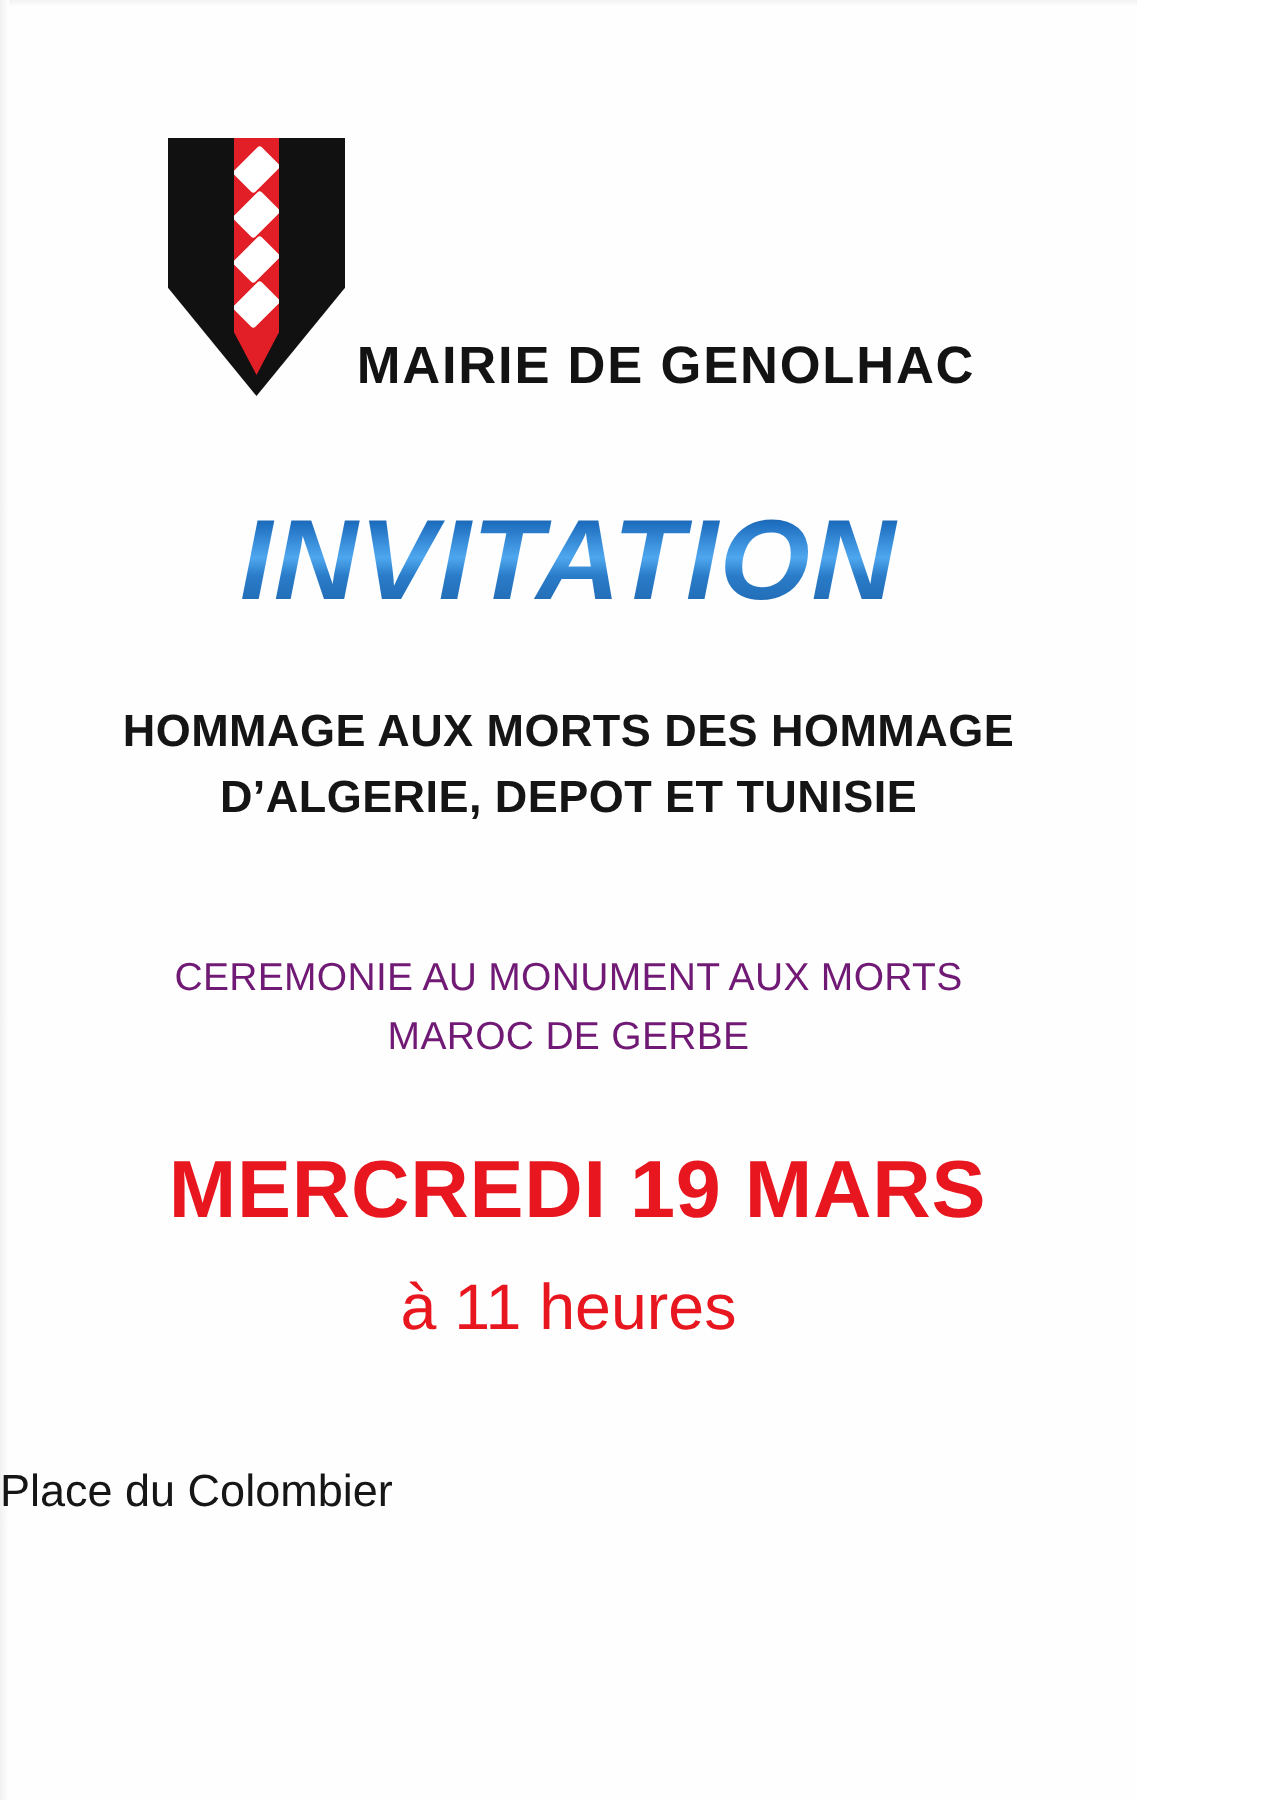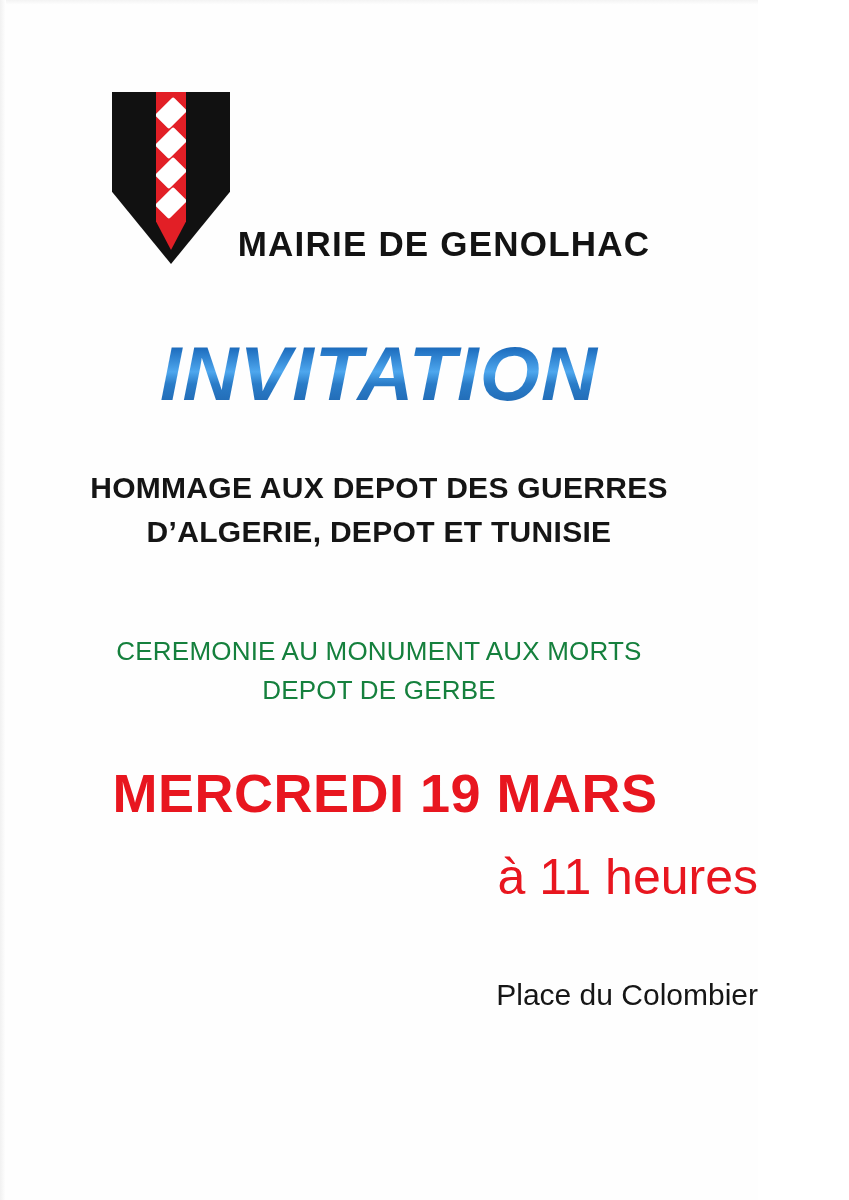--- a/index.html
+++ b/index.html
@@ -115,53 +115,53 @@
 
   .ceremonie {
     position: absolute;
     left: 0;
     right: 0;
     top: 632px;
     text-align: center;
     font-size: 26px;
     font-weight: 500;
     line-height: 1.5;
-    color: #15803d;
+    color: #701a75;
     letter-spacing: 0.2px;
   }
 
   .date {
     position: absolute;
     left: 12px;
     right: 0;
     top: 762px;
     text-align: center;
     font-size: 54px;
     font-weight: 800;
     color: #e8161f;
     letter-spacing: 0.5px;
   }
 
   .heure {
     position: absolute;
     left: 0;
     right: 0;
     top: 848px;
-    text-align: right;
-    font-size: 50px;
+    text-align: center;
+    font-size: 43px;
     font-weight: 500;
     color: #e8161f;
   }
 
   .lieu {
     position: absolute;
     left: 0;
     right: 0;
     top: 978px;
-    text-align: right;
+    text-align: left;
     font-size: 30px;
     font-weight: 400;
     color: #161616;
   }
 
   .scan-edge-left {
     position: absolute;
     left: 0; top: 0; bottom: 0; width: 6px;
     background: linear-gradient(90deg, #f1f1f1, #ffffff);
   }
@@ -189,27 +189,27 @@
         <div class="lozenge lz4"></div>
       </div>
     </div>
   </div>
 
   <div class="mairie">MAIRIE DE GENOLHAC</div>
 
   <div class="invitation">INVITATION</div>
 
   <div class="hommage">
-    <div>HOMMAGE AUX DEPOT DES GUERRES</div>
+    <div>HOMMAGE AUX MORTS DES HOMMAGE</div>
     <div>D’ALGERIE, DEPOT ET TUNISIE</div>
   </div>
 
   <div class="ceremonie">
     <div>CEREMONIE AU MONUMENT AUX MORTS</div>
-    <div>DEPOT DE GERBE</div>
+    <div>MAROC DE GERBE</div>
   </div>
 
   <div class="date">MERCREDI 19 MARS</div>
 
   <div class="heure">à 11 heures</div>
 
   <div class="lieu">Place du Colombier</div>
 
 </div>
 

